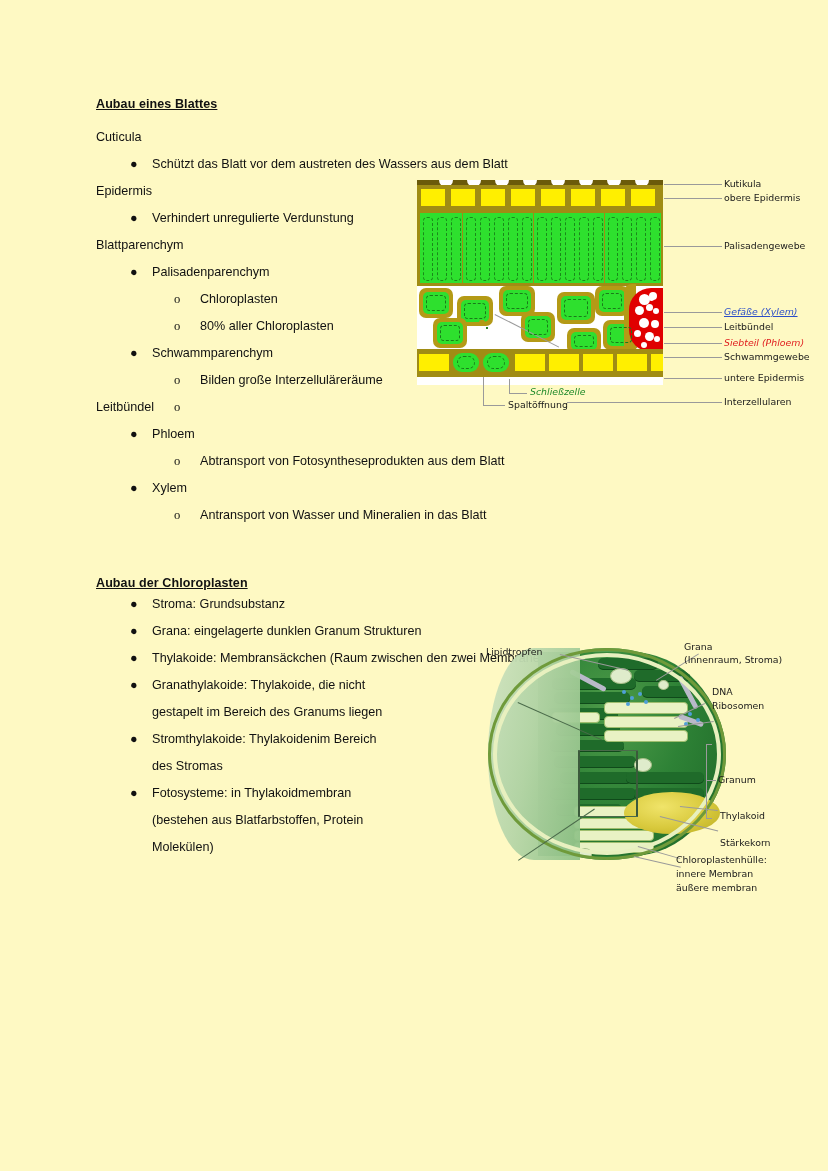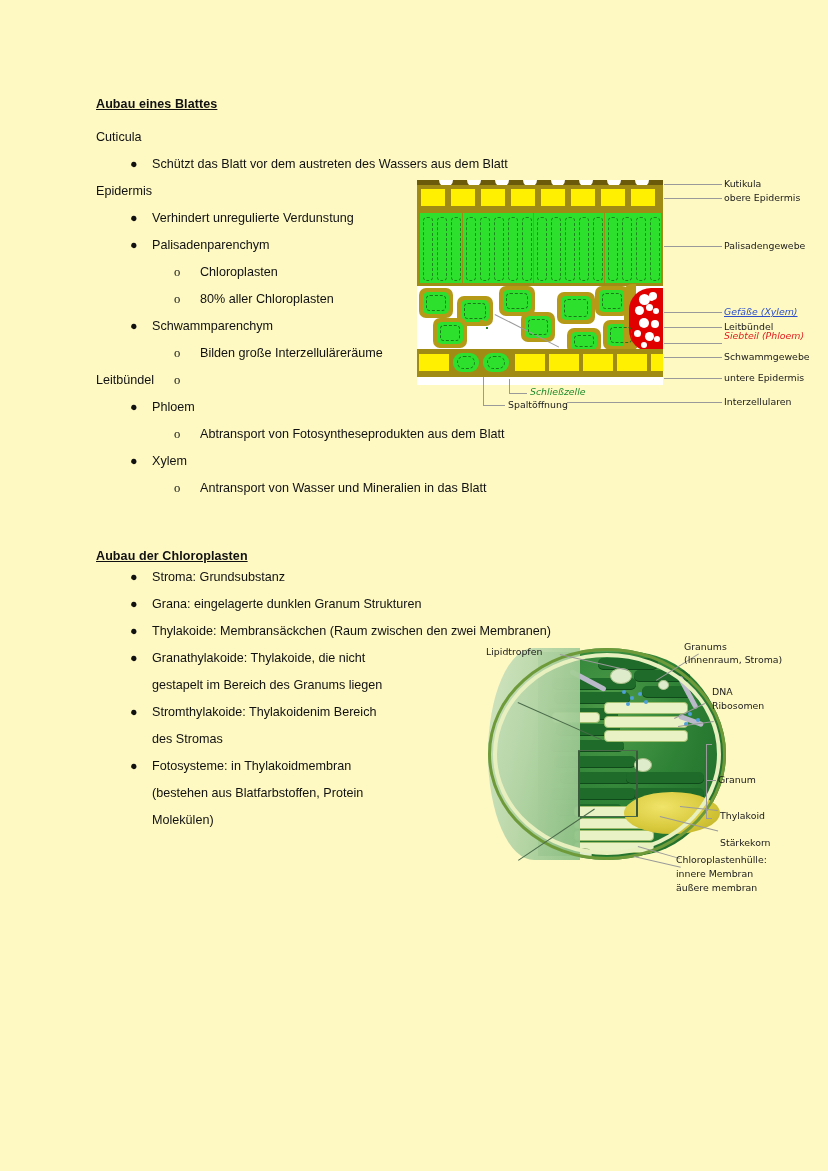--- a/index.html
+++ b/index.html
@@ -180,20 +180,21 @@
     </ul>
 
     <p class="para">Epidermis</p>
     <ul class="lvl1">
       <li>
         <span class="bul">●</span>
         <span>Verhindert unregulierte Verdunstung</span>
       </li>
     </ul>
 
+    <p class="para">Blattparenchym</p>
     <ul class="lvl1">
       <li>
         <span class="bul">●</span>
         <span>Palisadenparenchym</span>
         <ul class="lvl2">
           <li>
             <span class="bul">o</span>
             <span>Chloroplasten</span>
           </li>
           <li>
@@ -365,21 +366,21 @@
     <div class="lead" style="left:247px;top:163px;width:58px;"></div>
     <div class="lead" style="left:247px;top:177px;width:58px;"></div>
     <div class="lead" style="left:247px;top:198px;width:58px;"></div>
     <div class="lead" style="left:150px;top:222px;width:155px;"></div>
 
     <div class="lbl" style="left:307px;top:-2px;">Kutikula</div>
     <div class="lbl" style="left:307px;top:12px;">obere Epidermis</div>
     <div class="lbl" style="left:307px;top:60px;">Palisadengewebe</div>
     <div class="lbl xylem" style="left:307px;top:126px;text-decoration:underline;">Gefäße (Xylem)</div>
     <div class="lbl" style="left:307px;top:141px;">Leitbündel</div>
-    <div class="lbl phloem" style="left:307px;top:150px;">Siebteil (Phloem)</div>
+    <div class="lbl phloem" style="left:307px;top:157px;">Siebteil (Phloem)</div>
     <div class="lbl" style="left:307px;top:171px;">Schwammgewebe</div>
     <div class="lbl" style="left:307px;top:192px;">untere Epidermis</div>
     <div class="lbl" style="left:307px;top:216px;">Interzellularen</div>
 
     <div class="leadv" style="left:66px;top:197px;height:28px;"></div>
     <div class="lead" style="left:66px;top:225px;width:22px;"></div>
     <div class="leadv" style="left:92px;top:199px;height:14px;"></div>
     <div class="lead" style="left:92px;top:213px;width:18px;"></div>
 
     <div class="lbl guardlbl" style="left:113px;top:206px;">Schließzelle</div>
@@ -439,21 +440,21 @@
     <div class="connector" style="left:130px;top:220px;width:92px;transform:rotate(-34deg);"></div>
     <div class="connector" style="left:190px;top:110px;width:2px;height:66px;background:#3b5a3b;transform:none;"></div>
     <div class="connector" style="left:248px;top:110px;width:2px;height:66px;background:#3b5a3b;transform:none;"></div>
     <div class="connector" style="left:190px;top:110px;width:60px;"></div>
     <div class="connector" style="left:190px;top:176px;width:60px;"></div>
 
     <div class="lbl" style="left:98px;top:6px;">Lipidtropfen</div>
     <div class="lead" style="left:172px;top:14px;width:70px;transform:rotate(13deg);transform-origin:0 0;"></div>
 
     <div class="lead" style="left:268px;top:40px;width:50px;transform:rotate(-32deg);transform-origin:0 0;"></div>
-    <div class="lbl" style="left:296px;top:1px;">Granums</div>
+    <div class="lbl" style="left:296px;top:1px;">Grana</div>
     <div class="lbl" style="left:296px;top:14px;">(Innenraum, Stroma)</div>
 
     <div class="lead" style="left:286px;top:78px;width:34px;transform:rotate(-26deg);transform-origin:0 0;"></div>
     <div class="lead" style="left:290px;top:86px;width:36px;transform:rotate(-8deg);transform-origin:0 0;"></div>
     <div class="lbl" style="left:324px;top:46px;">DNA</div>
     <div class="lbl" style="left:324px;top:60px;">Ribosomen</div>
 
     <div class="leadv" style="left:318px;top:104px;height:74px;"></div>
     <div class="lead" style="left:318px;top:104px;width:6px;"></div>
     <div class="lead" style="left:318px;top:178px;width:6px;"></div>

